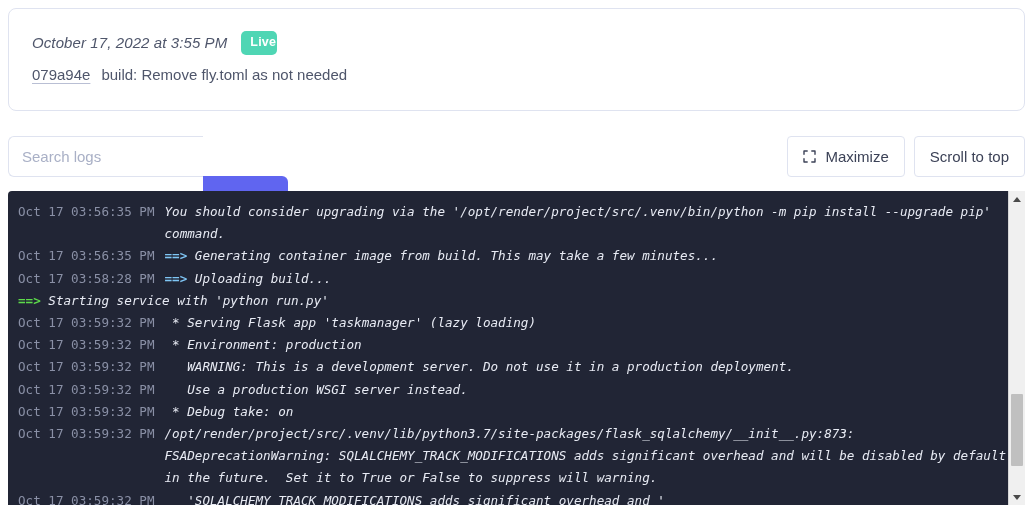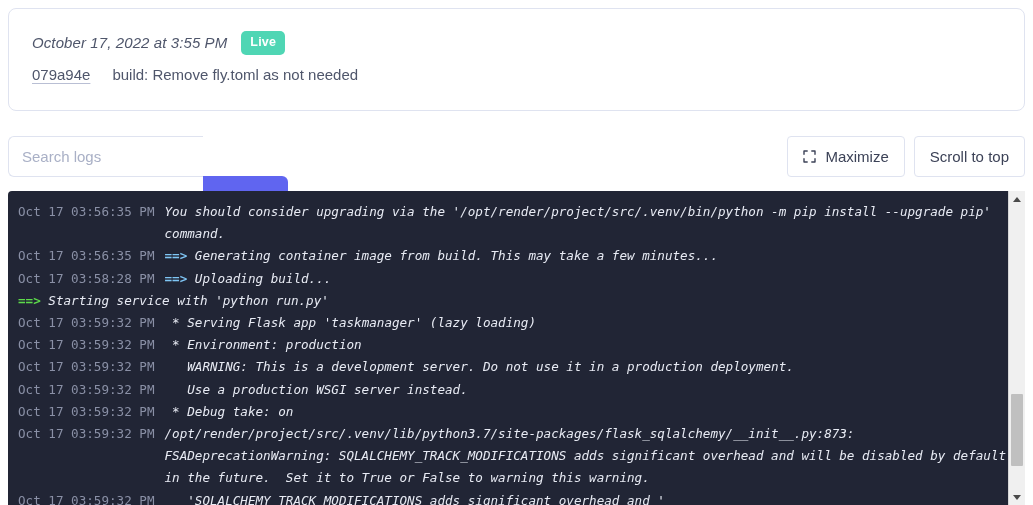--- a/index.html
+++ b/index.html
@@ -49,32 +49,32 @@
     font-style: italic;
   }
 
   .live-badge {
     display: inline-block;
     background: #4fd6b4;
     color: #ffffff;
     font-size: 12.5px;
     font-weight: 700;
     line-height: 1;
-    padding: 5px 9px 6px 9px;
+    padding: 5px 1px 6px 9px;
     border-radius: 5px;
     letter-spacing: .2px;
   }
 
   .deploy-row-bottom {
     position: absolute;
     left: 23px;
     top: 57px;
     display: flex;
     align-items: flex-end;
-    gap: 22px;
+    gap: 11px;
   }
 
   .commit-hash {
     font-size: 15px;
     color: #4f566b;
     text-decoration: underline;
     text-decoration-color: #b9bfd4;
     text-underline-offset: 3px;
     cursor: pointer;
   }
@@ -288,21 +288,21 @@
     <div class="log-scroll" id="log-scroll">
         <div class="log-line"><span class="log-ts">Oct 17 03:56:35 PM</span><span class="log-msg">You should consider upgrading via the '/opt/render/project/src/.venv/bin/python -m pip install --upgrade pip' command.</span></div>
         <div class="log-line"><span class="log-ts">Oct 17 03:56:35 PM</span><span class="log-msg"><span class="arrow-cyan">==&gt;</span> Generating container image from build. This may take a few minutes...</span></div>
         <div class="log-line"><span class="log-ts">Oct 17 03:58:28 PM</span><span class="log-msg"><span class="arrow-cyan">==&gt;</span> Uploading build...</span></div>
         <div class="log-line"><span class="log-msg"><span class="arrow-green">==&gt;</span> Starting service with 'python run.py'</span></div>
         <div class="log-line"><span class="log-ts">Oct 17 03:59:32 PM</span><span class="log-msg"> * Serving Flask app 'taskmanager' (lazy loading)</span></div>
         <div class="log-line"><span class="log-ts">Oct 17 03:59:32 PM</span><span class="log-msg"> * Environment: production</span></div>
         <div class="log-line"><span class="log-ts">Oct 17 03:59:32 PM</span><span class="log-msg">   WARNING: This is a development server. Do not use it in a production deployment.</span></div>
         <div class="log-line"><span class="log-ts">Oct 17 03:59:32 PM</span><span class="log-msg">   Use a production WSGI server instead.</span></div>
         <div class="log-line"><span class="log-ts">Oct 17 03:59:32 PM</span><span class="log-msg"> * Debug take: on</span></div>
-        <div class="log-line"><span class="log-ts">Oct 17 03:59:32 PM</span><span class="log-msg">/opt/render/project/src/.venv/lib/python3.7/site-packages/flask_sqlalchemy/__init__.py:873: FSADeprecationWarning: SQLALCHEMY_TRACK_MODIFICATIONS adds significant overhead and will be disabled by default in the future.  Set it to True or False to warning this warning.</span></div>
+        <div class="log-line"><span class="log-ts">Oct 17 03:59:32 PM</span><span class="log-msg">/opt/render/project/src/.venv/lib/python3.7/site-packages/flask_sqlalchemy/__init__.py:873: FSADeprecationWarning: SQLALCHEMY_TRACK_MODIFICATIONS adds significant overhead and will be disabled by default in the future.  Set it to True or False to suppress will warning.</span></div>
         <div class="log-line"><span class="log-ts">Oct 17 03:59:32 PM</span><span class="log-msg">   'SQLALCHEMY_TRACK_MODIFICATIONS adds significant overhead and '</span></div>
       </div>
 
     <div class="scrollbar">
       <div class="sb-arrow up">
         <div class="sb-tri up"></div>
       </div>
       <div class="sb-thumb"></div>
       <div class="sb-arrow down">
         <div class="sb-tri down"></div>

